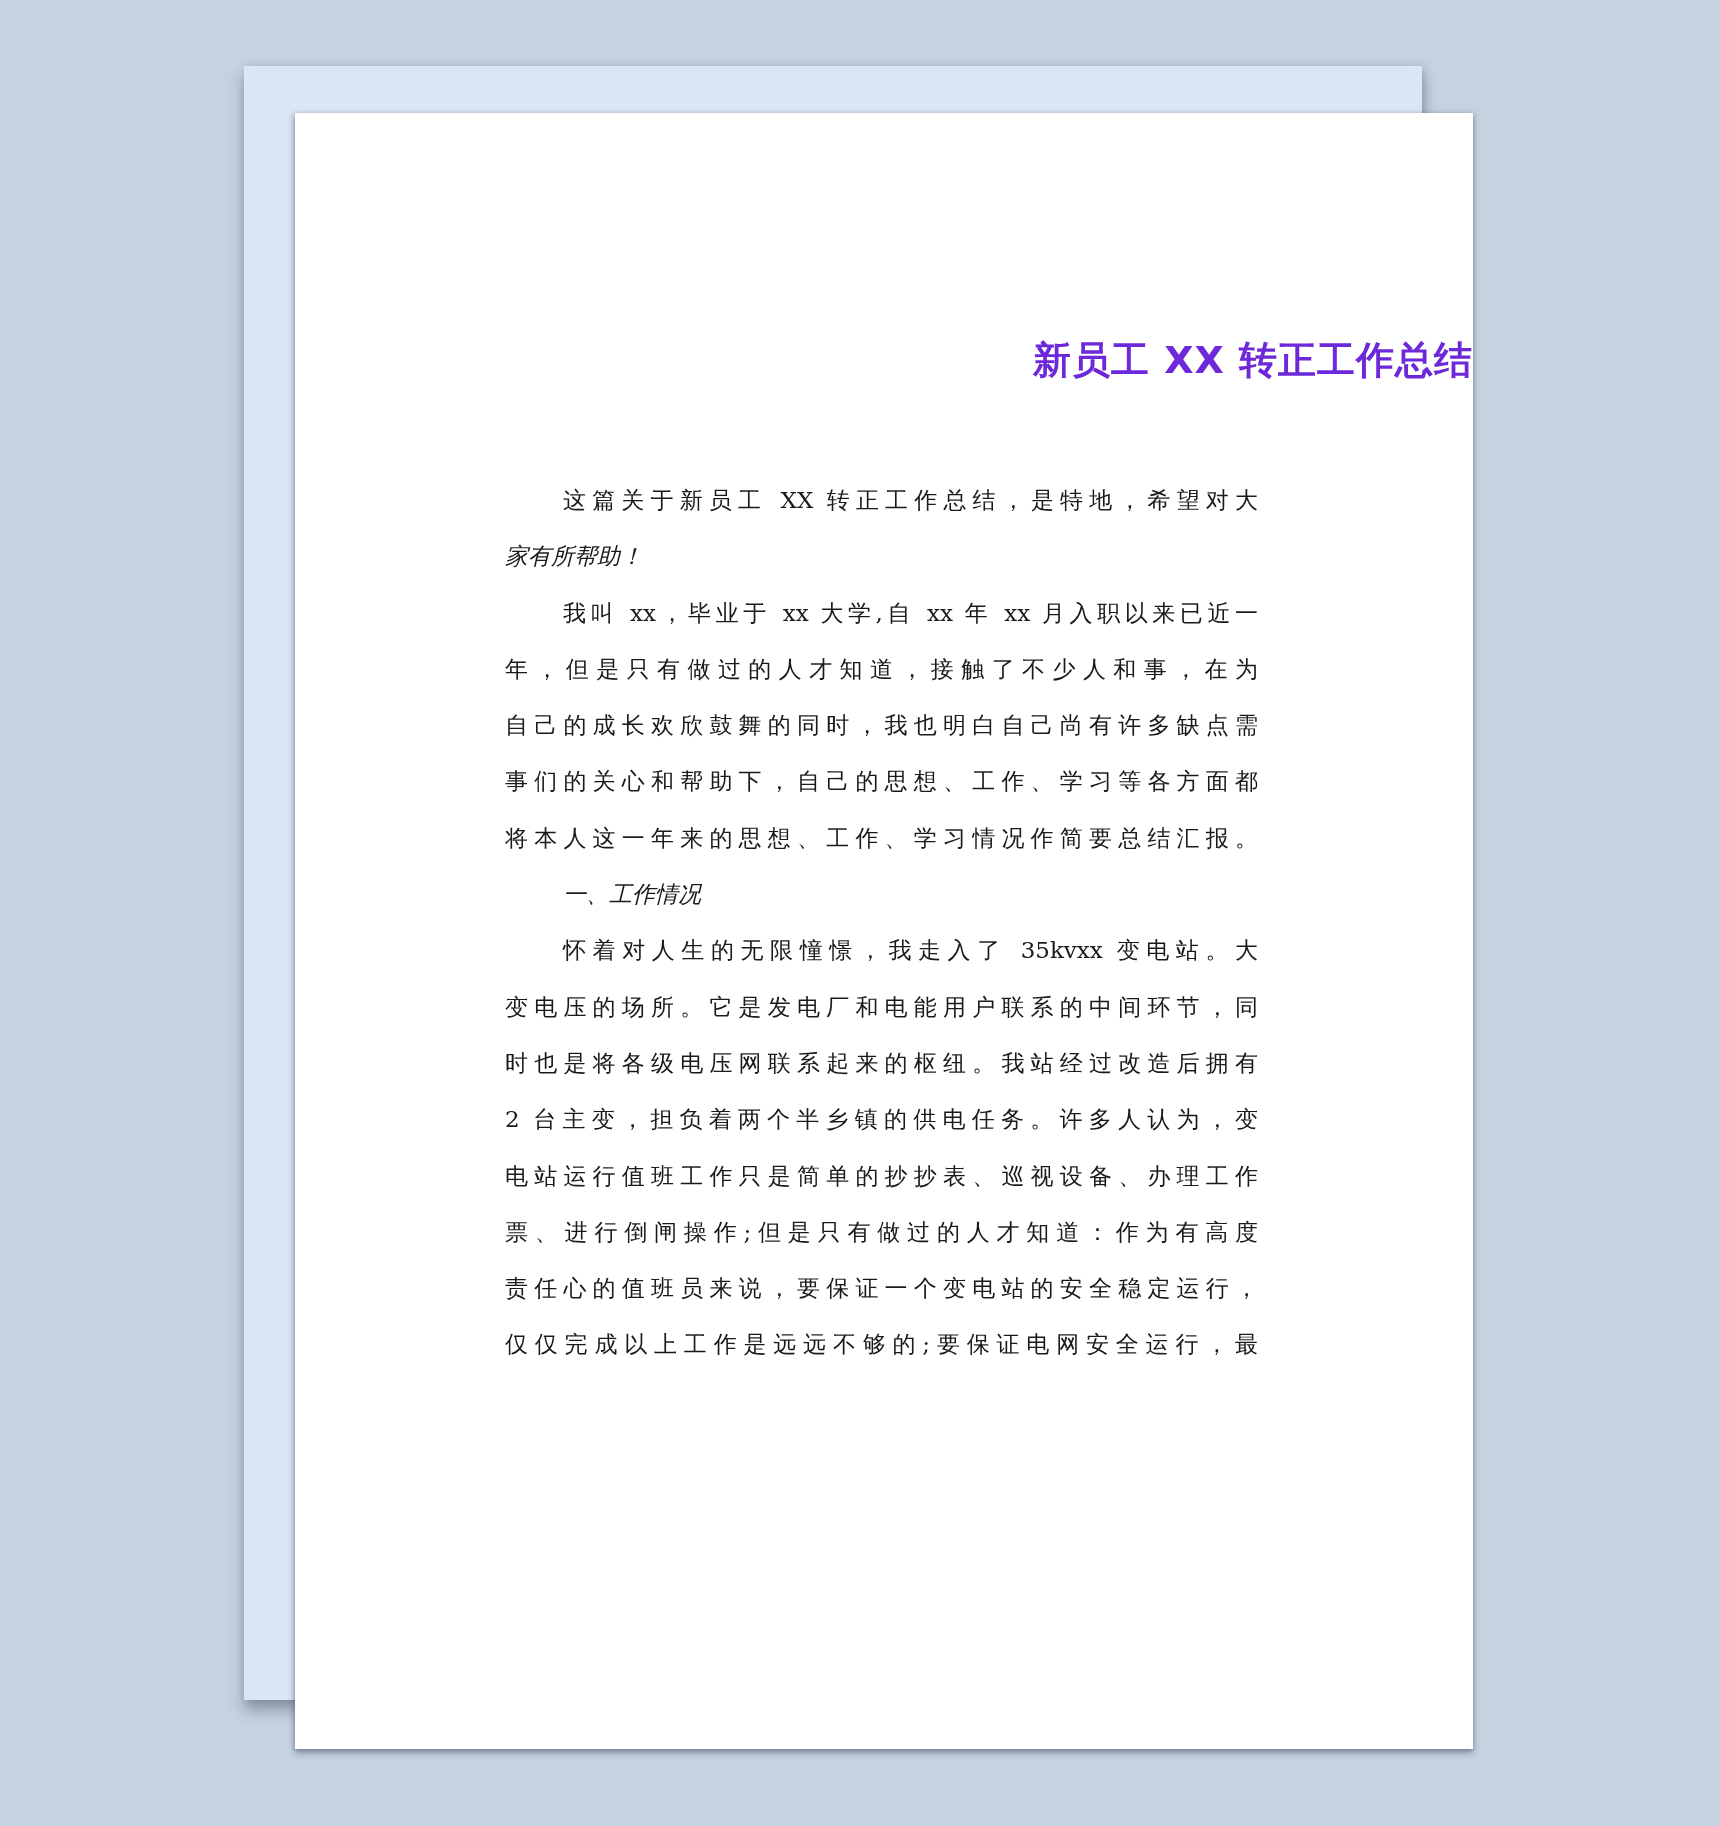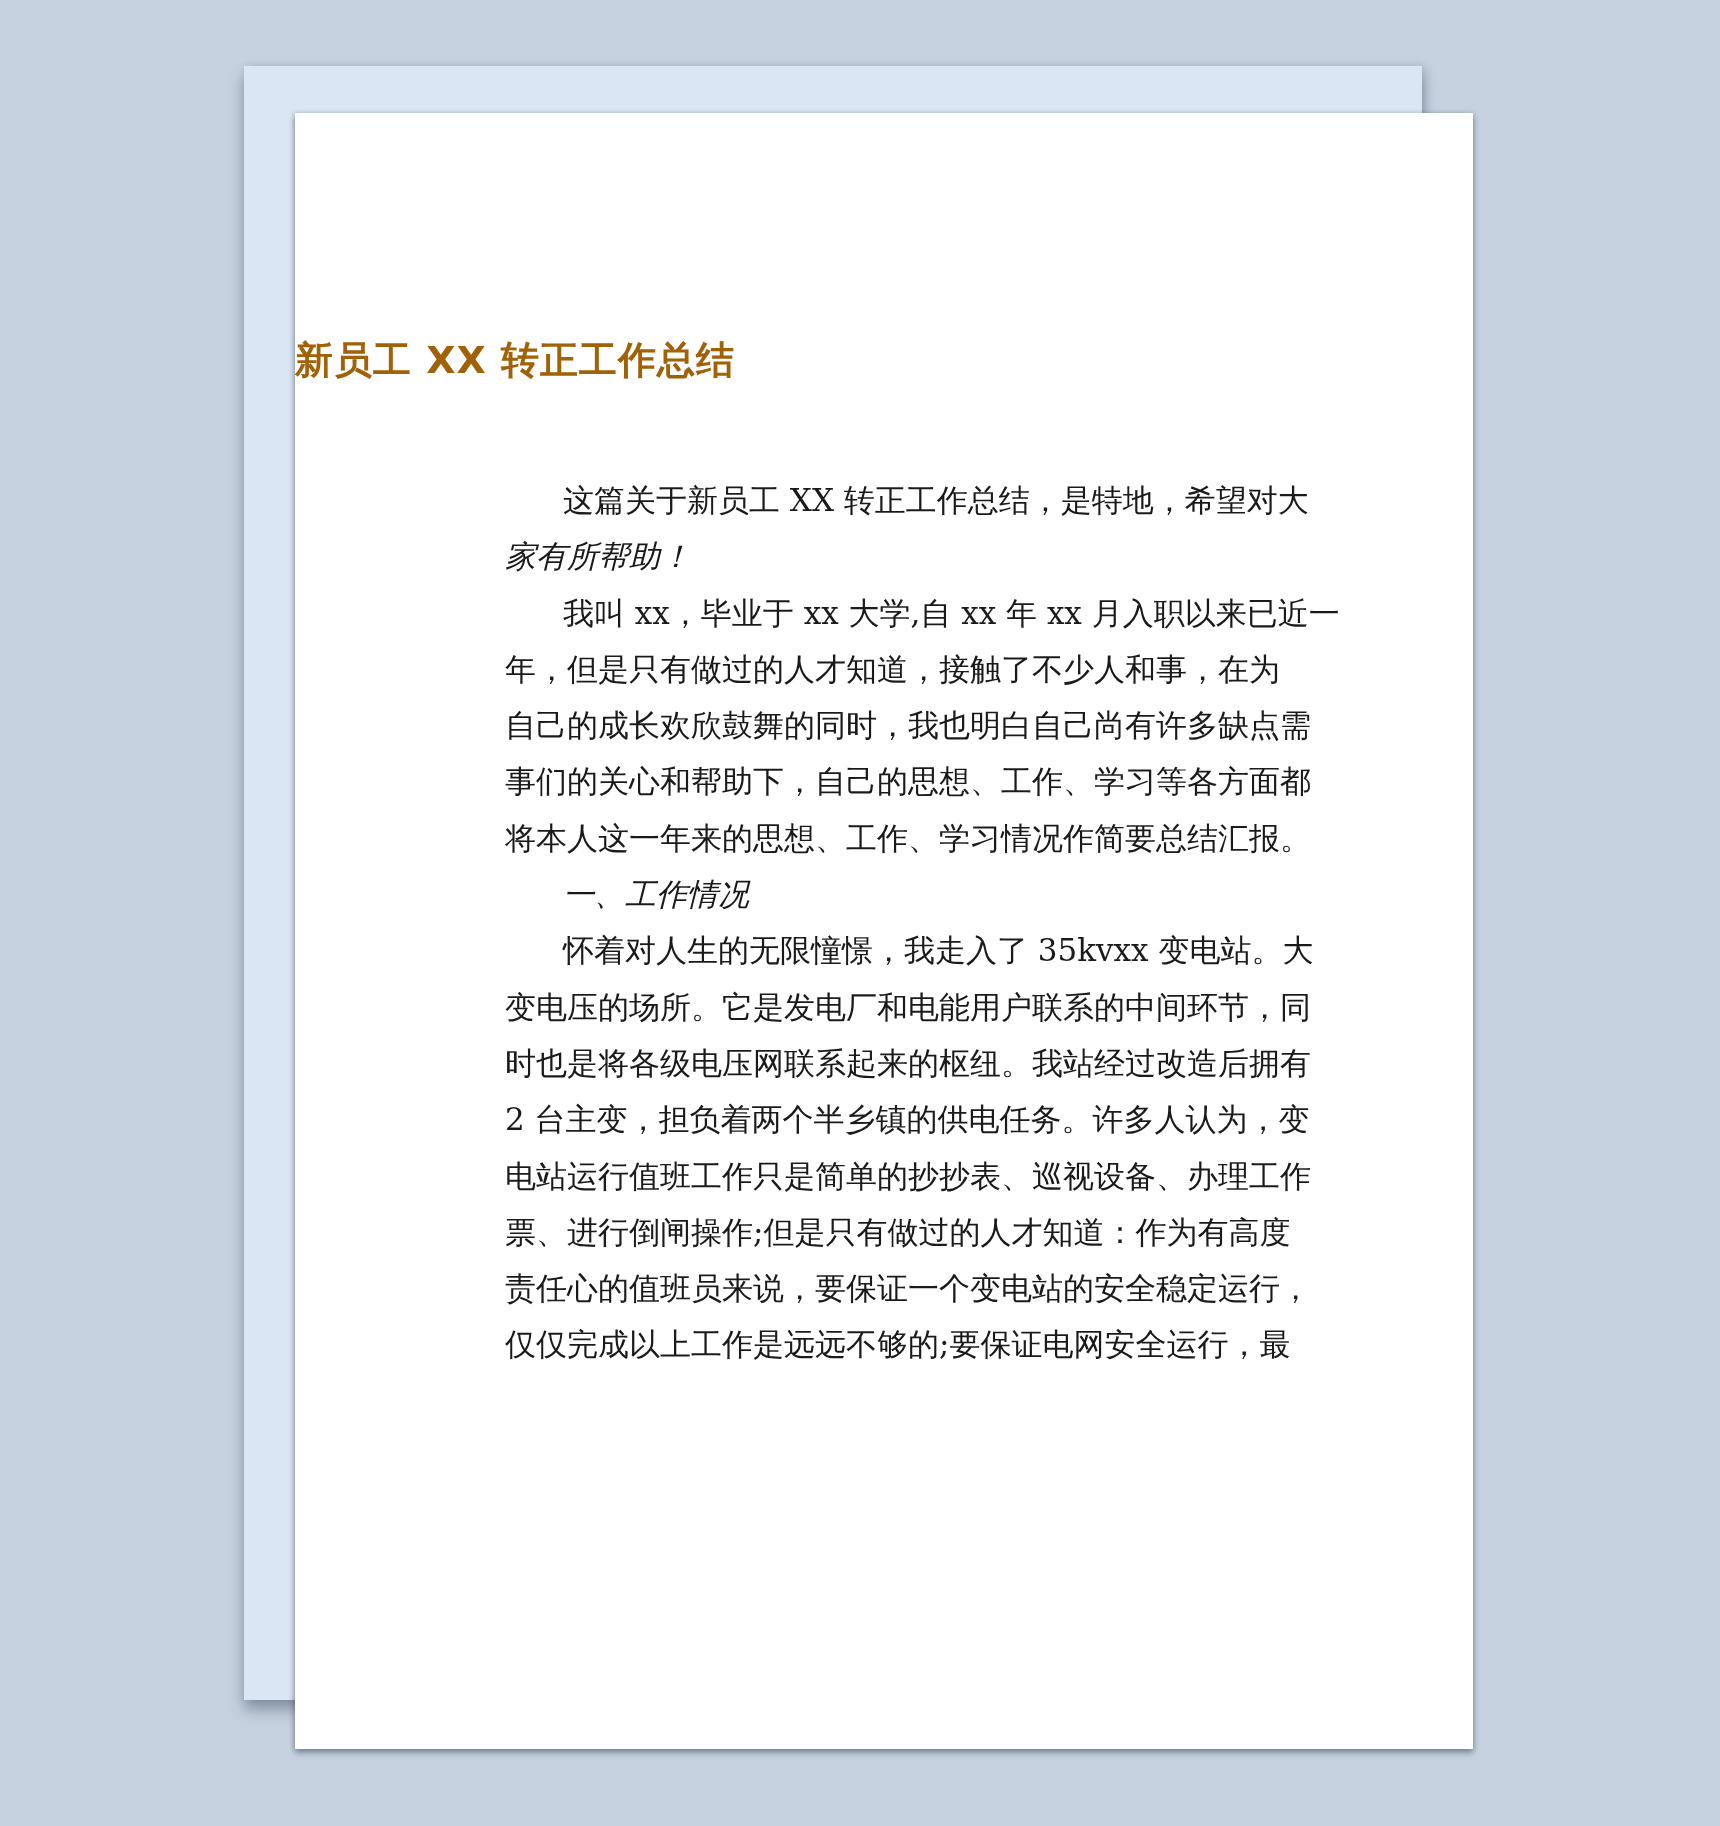--- a/index.html
+++ b/index.html
@@ -30,35 +30,35 @@
       width: 1178px;
       height: 1636px;
       background: #ffffff;
       box-shadow: 0 4px 6px rgba(60, 75, 95, 0.5), -2px 0 4px rgba(60, 75, 95, 0.18), 2px 0 4px rgba(60, 75, 95, 0.12);
     }
     .doc-title {
       position: absolute;
       left: 0;
       right: 0;
       top: 335px;
-      text-align: left;
+      text-align: right;
       font-family: "DejaVu Sans", "Liberation Sans", sans-serif;
       font-weight: bold;
       font-size: 38px;
-      color: #a16207;
+      color: #6d28d9;
       line-height: 50px;
       letter-spacing: 1px;
       margin-top: -113px;
     }
     .doc-body {
       position: absolute;
       left: 210px;
       top: 359px;
       width: 753px;
-      font-size: 31px;
+      font-size: 23px;
       color: #1a1a1a;
       font-family: "DejaVu Serif", "Liberation Serif", serif;
     }
     .line {
       height: 56.3px;
       line-height: 56.3px;
       white-space: nowrap;
       text-align: justify;
       text-align-last: justify;
       overflow: visible;

